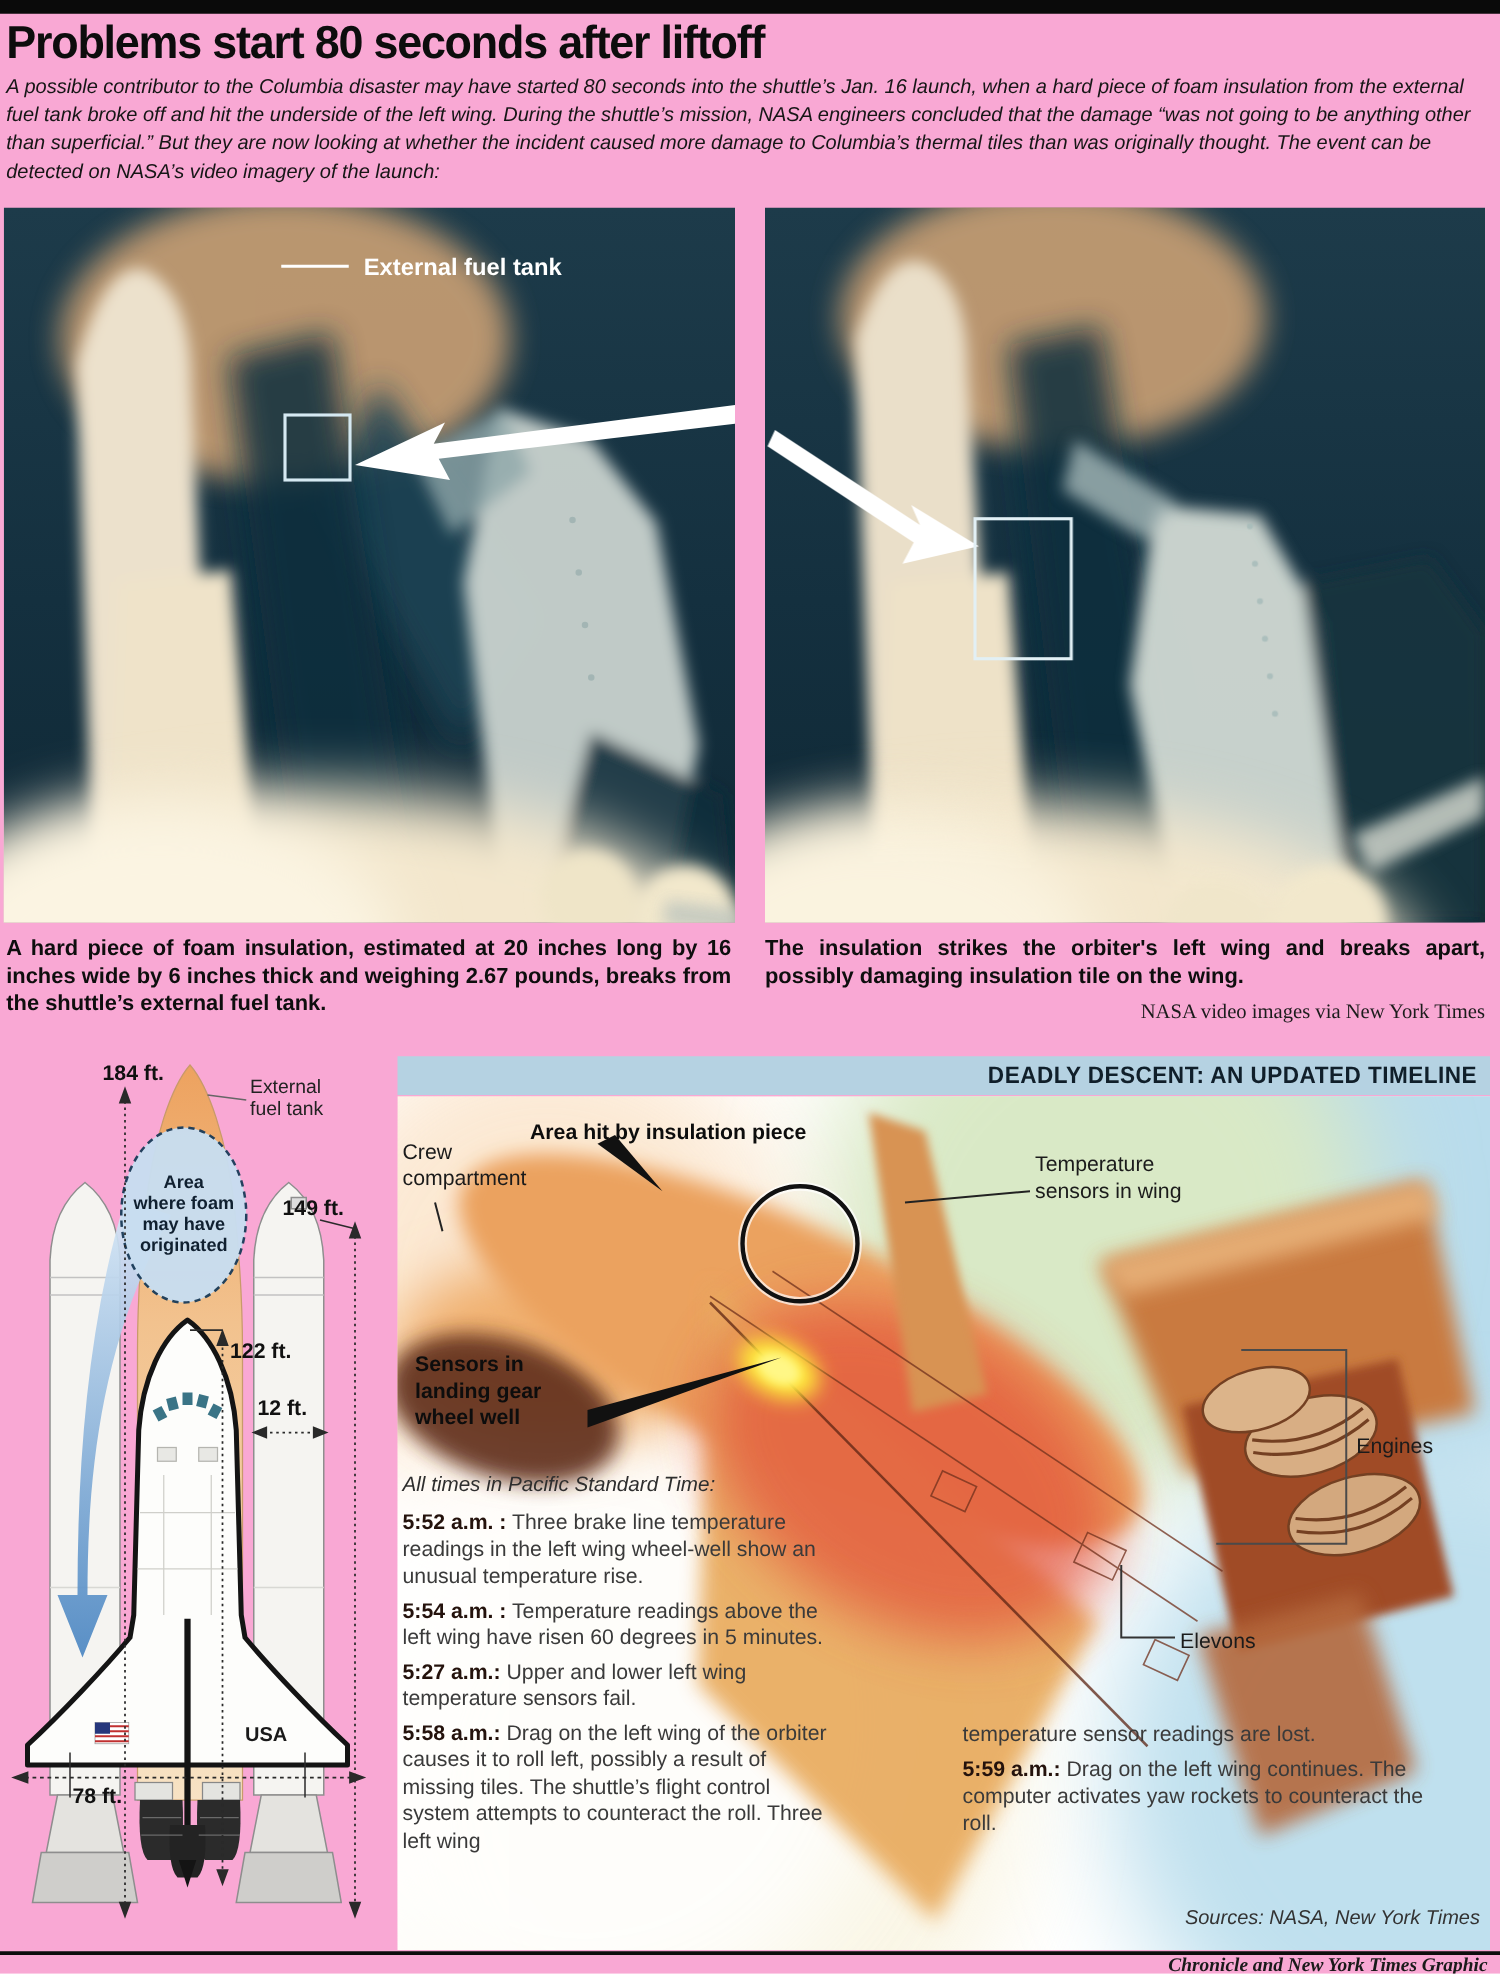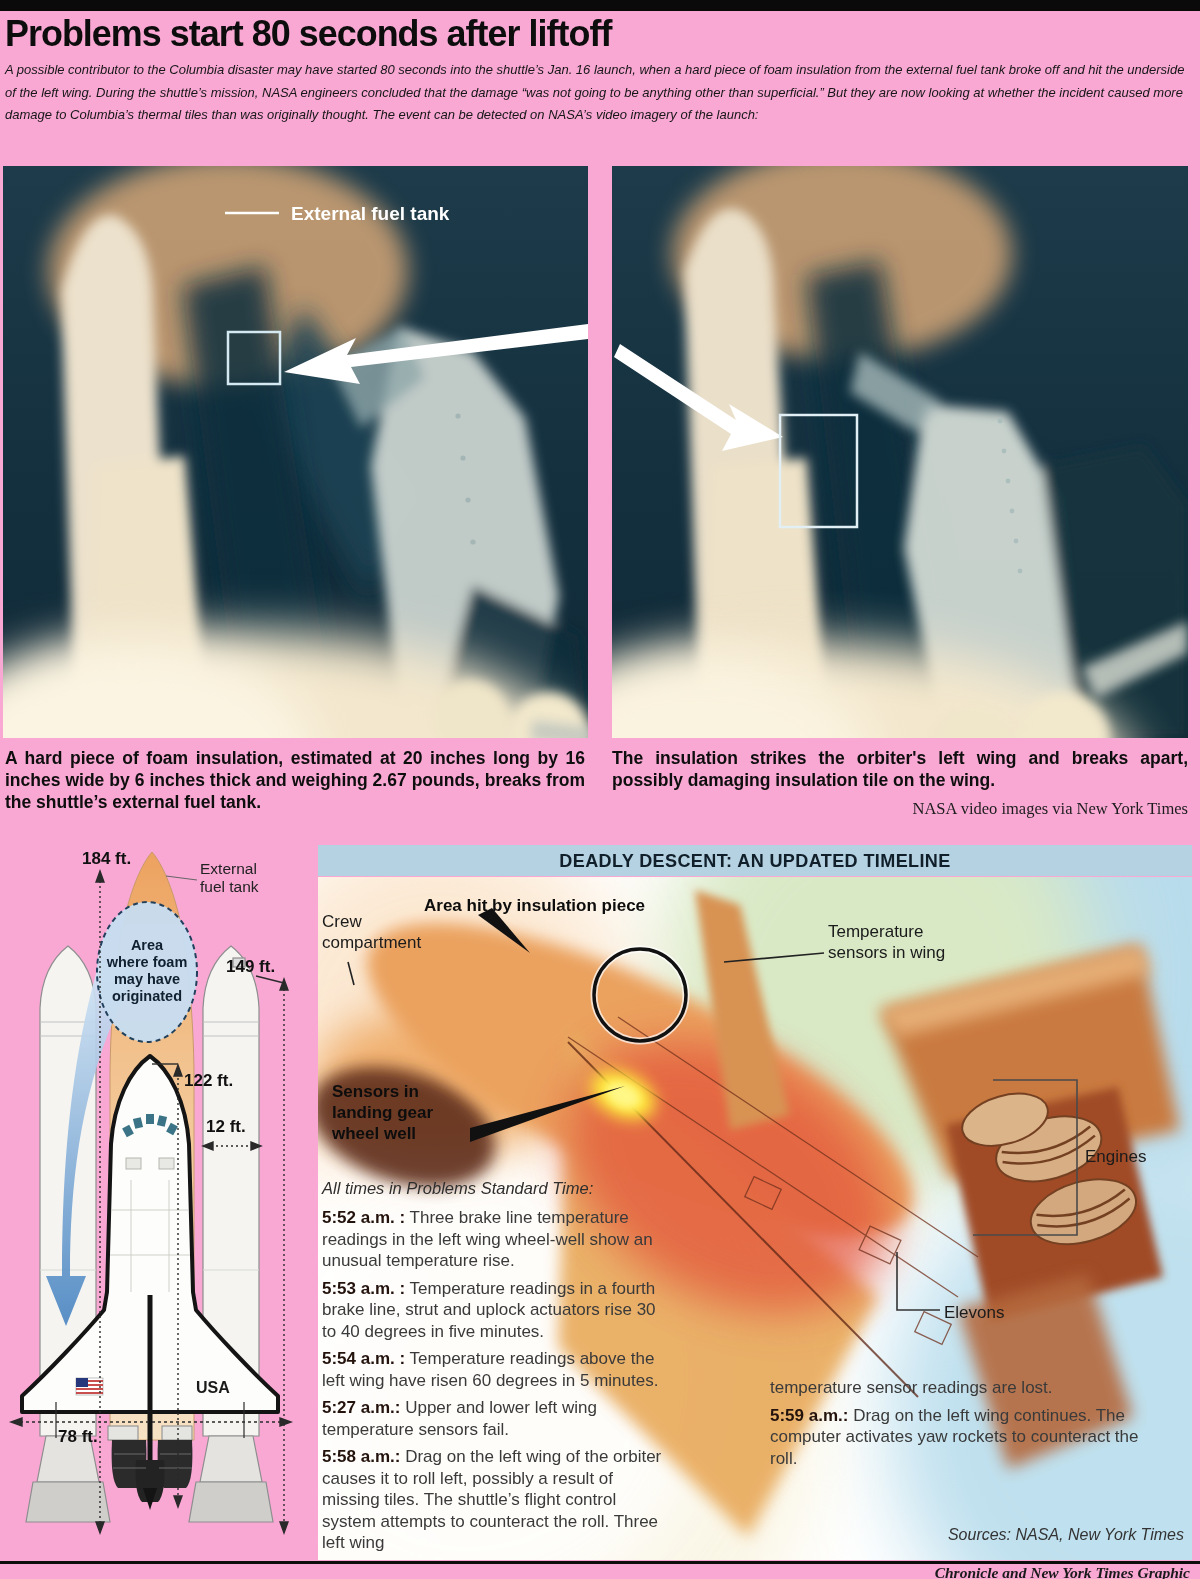--- a/index.html
+++ b/index.html
@@ -1,31 +1,31 @@
 <!DOCTYPE html>
 <html><head>
 <meta charset="utf-8">
 <style>
   html,body{margin:0;padding:0;background:#fff;}
   .page{position:relative;width:1200px;height:1579px;background:#f9a8d4;overflow:hidden;
         font-family:"Liberation Sans",sans-serif;color:#111;}
   .topbar{position:absolute;left:0;top:0;width:1200px;height:11px;background:#0a0a0a;}
   .title{position:absolute;left:5px;top:13px;font-size:37px;font-weight:bold;letter-spacing:-1px;
          transform:scaleX(.97);transform-origin:left;color:#0d0d0d;white-space:nowrap;}
-  .intro{position:absolute;left:5px;top:59px;width:1185px;font-size:13px;font-style:italic;
+  .intro{position:absolute;left:5px;top:59px;width:1185px;font-size:16px;font-style:italic;
          line-height:22.6px;color:#161616;}
   .photo{position:absolute;top:166px;height:572px;}
   .photo svg{display:block;}
   .cap{position:absolute;top:747px;font-size:17.5px;font-weight:bold;line-height:22px;
        text-align:justify;color:#0e0e0e;}
   .credit-photos{position:absolute;left:612px;top:799px;width:576px;text-align:right;
        font-family:"Liberation Serif",serif;font-size:16.5px;color:#1c1c1c;}
   .stack{position:absolute;left:0;top:840px;width:315px;height:720px;}
   .tl-header{position:absolute;left:318px;top:845px;width:874px;height:31px;background:#b5d2e2;
-       display:flex;align-items:center;justify-content:center;}
+       display:flex;align-items:center;justify-content:flex-end;}
   .tl-header span{font-size:19px;font-weight:bold;letter-spacing:.4px;color:#101f2a;
        transform:scaleX(.95);white-space:nowrap;}
   .tl-art{position:absolute;left:318px;top:877px;width:874px;height:683px;}
   .lbl{position:absolute;font-size:17px;line-height:21px;color:#1b1b1b;}
   .lbl.bold{font-weight:bold;color:#0d0d0d;}
   .note{position:absolute;left:322px;top:1179px;font-size:16.5px;font-style:italic;color:#2e2e2e;}
   .tcol{position:absolute;font-size:17px;line-height:21.5px;color:#3a3a3a;}
   .tcol p{margin:0 0 6px 0;}
   .tcol b{color:#24120c;}
   .sources{position:absolute;right:16px;top:1526px;font-size:16px;font-style:italic;color:#333;}
@@ -335,25 +335,24 @@
     <div>sensors in wing</div>
   </div>
   <div class="lbl bold" style="left:332px;top:1081px;">
     <div>Sensors in</div>
     <div>landing gear</div>
     <div>wheel well</div>
   </div>
   <div class="lbl" style="left:1085px;top:1146px;">Engines</div>
   <div class="lbl" style="left:944px;top:1302px;">Elevons</div>
 
-  <div class="note">All times in Problems Standard Time:</div>
+  <div class="note">All times in Pacific Standard Time:</div>
 
   <div class="tcol" style="left:322px;top:1207px;width:346px;">
     <p><b>5:52 a.m. :</b> <span>Three brake line temperature readings in the left wing wheel-well show an unusual temperature rise.</span></p>
-    <p><b>5:53 a.m. :</b> <span>Temperature readings in a fourth brake line, strut and uplock actuators rise 30 to 40 degrees in five minutes.</span></p>
     <p><b>5:54 a.m. :</b> <span>Temperature readings above the left wing have risen 60 degrees in 5 minutes.</span></p>
     <p><b>5:27 a.m.:</b> <span>Upper and lower left wing temperature sensors fail.</span></p>
     <p><b>5:58 a.m.:</b> <span>Drag on the left wing of the orbiter causes it to roll left, possibly a result of missing tiles. The shuttle’s flight control system attempts to counteract the roll. Three left wing</span></p>
   </div>
 
   <div class="tcol" style="left:770px;top:1377px;width:392px;">
     <p><span>temperature sensor readings are lost.</span></p>
     <p><b>5:59 a.m.:</b> <span>Drag on the left wing continues. The computer activates yaw rockets to counteract the roll.</span></p>
   </div>
 

